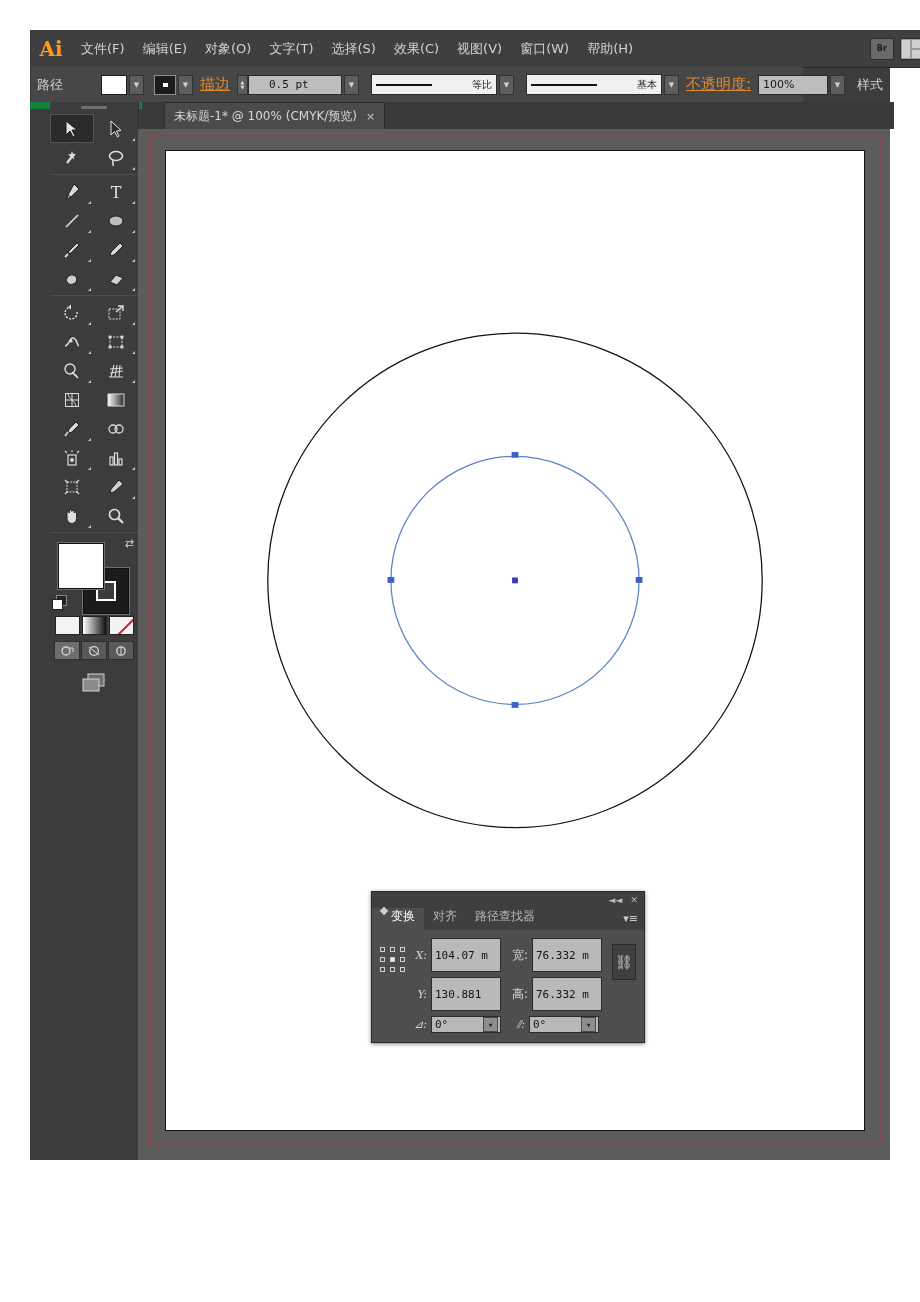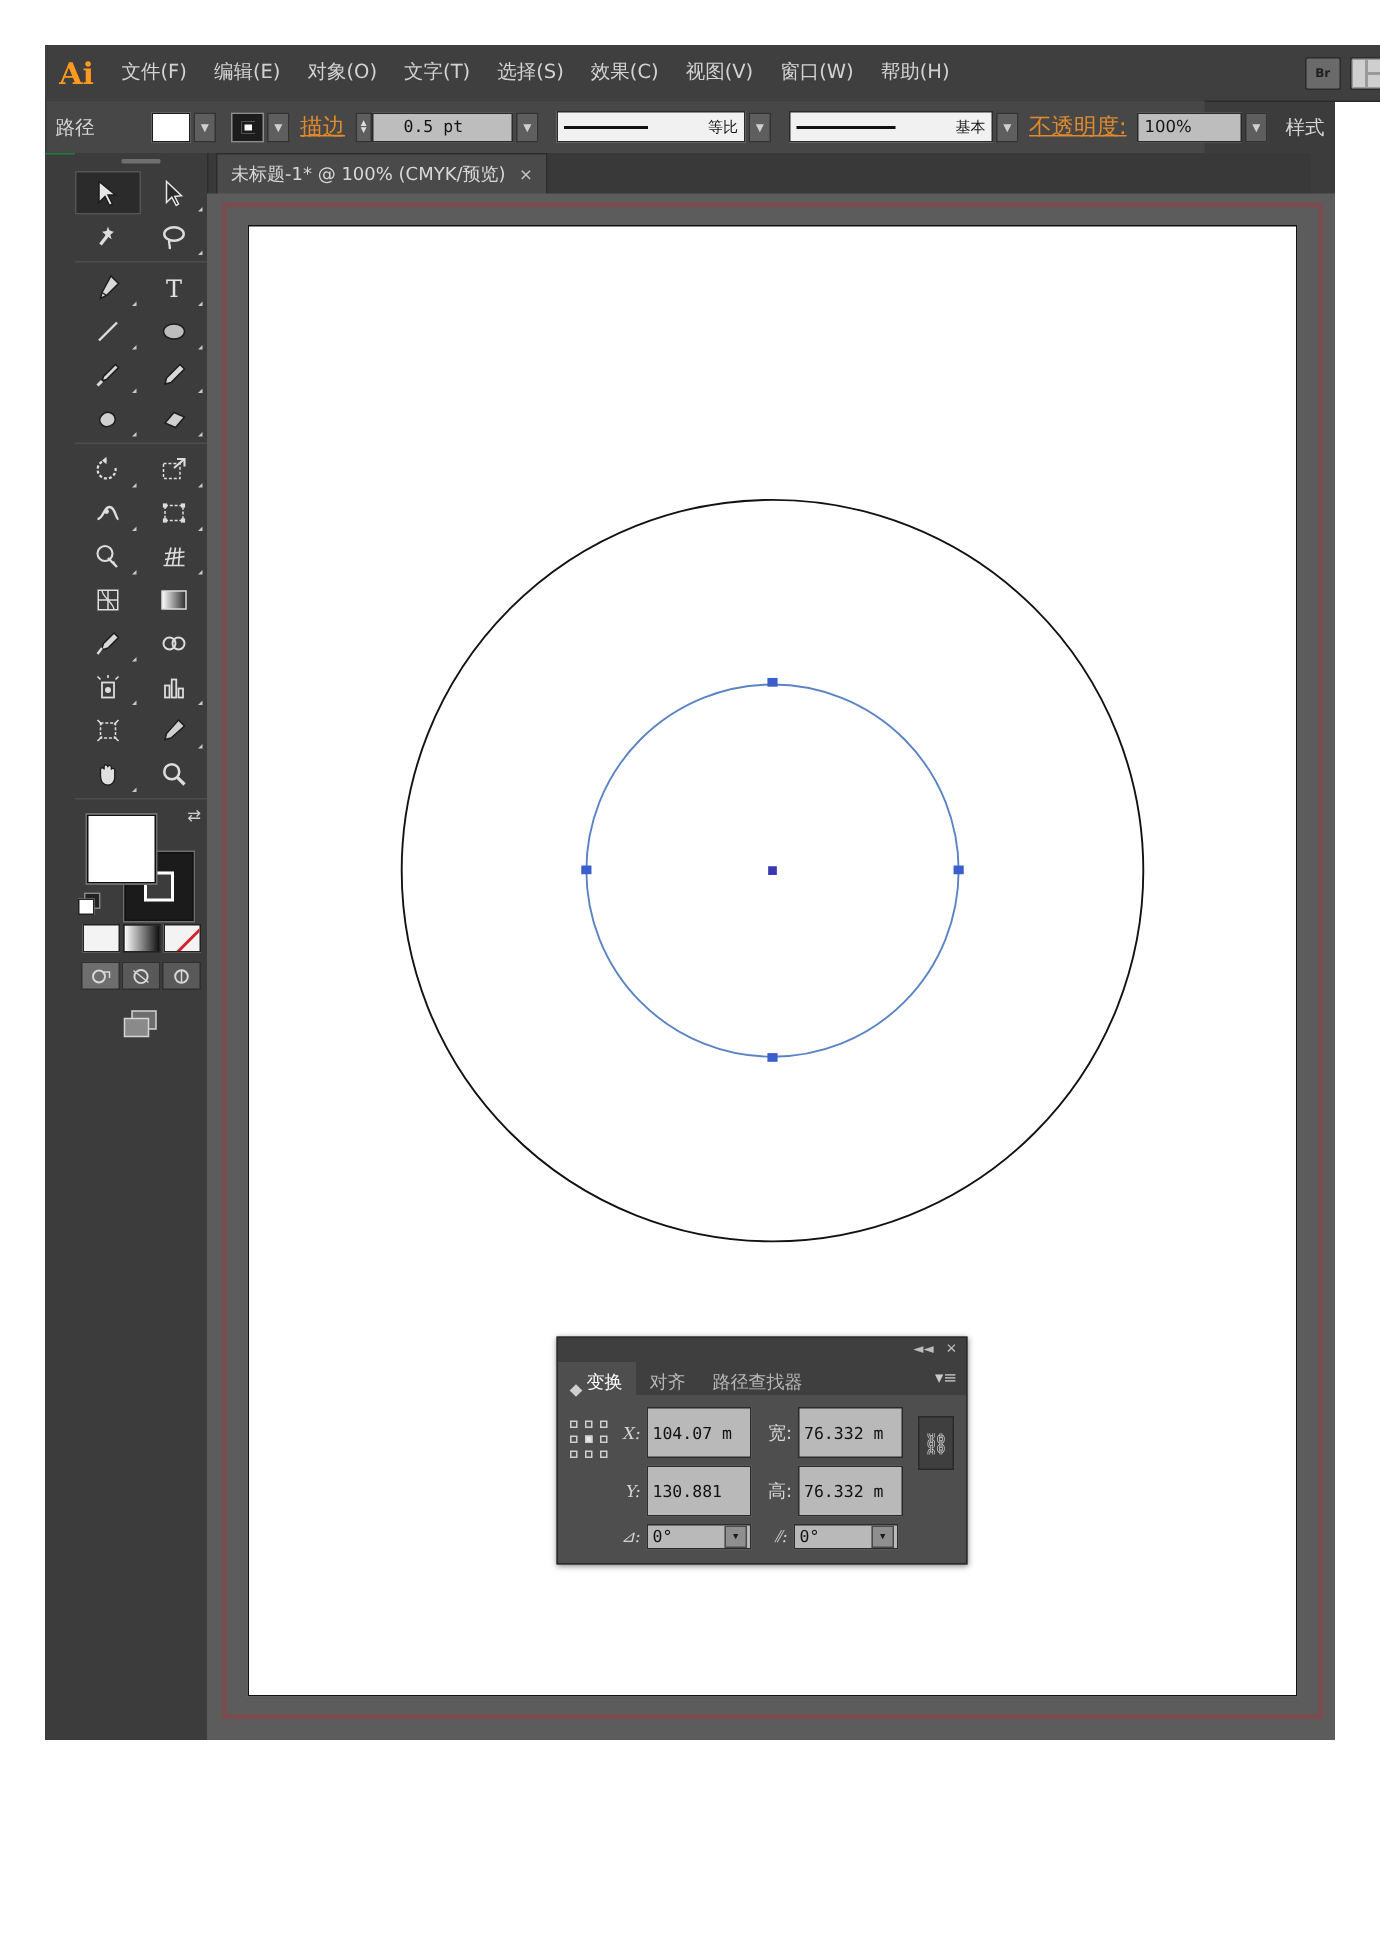--- a/index.html
+++ b/index.html
@@ -20,42 +20,42 @@
           margin-right:6px;display:flex;align-items:center;justify-content:center;
           color:#1f1f1f;font-size:8px;font-weight:bold;}
   .mb-ws{display:flex;align-items:center;margin-right:10px;}
   .ws-grid{width:24px;height:20px;background:#9a9a9a;border:1px solid #2b2b2b;border-radius:2px;
            position:relative;overflow:hidden;}
   .ws-grid i{position:absolute;background:#cfcfcf;display:block;}
   .ws-caret{margin-left:4px;color:#cfcfcf;font-size:8px;}
 
   
   .ctrlbar{position:absolute;left:0;top:37px;width:773px;height:35px;background:#474747;
-           border-bottom:1px solid #15803d;display:flex;align-items:center;}
+           border-bottom:7px solid #15803d;display:flex;align-items:center;}
   .ctrl-grip{width:6px;height:35px;background:#474747;border-right:1px solid #3a3a3a;}
   .ctrl-label{color:#d6d6d6;font-size:13px;padding:0 10px 0 6px;white-space:nowrap;}
   .sw-fill{width:24px;height:18px;background:#ffffff;border:1px solid #1c1c1c;}
   .sw-stroke{width:20px;height:18px;background:#1c1c1c;border:1px solid #8d8d8d;
              display:flex;align-items:center;justify-content:center;}
   .sw-stroke i{width:9px;height:8px;background:#ffffff;border:2px solid #1c1c1c;box-sizing:border-box;}
   .mini-caret{width:13px;height:18px;background:#5e5e5e;border:1px solid #333;margin-left:2px;
               display:flex;align-items:center;justify-content:center;color:#d0d0d0;font-size:7px;}
   .ul-link{color:#e08a2e;font-size:15px;text-decoration:underline;margin:12px 7px;white-space:nowrap;}
   .spin{width:9px;height:18px;background:#5e5e5e;border:1px solid #333;display:flex;
         flex-direction:column;align-items:center;justify-content:center;color:#ddd;font-size:5px;line-height:5px;}
   .num-field{height:18px;background:#bdbdbd;border:1px solid #2a2a2a;color:#141414;font-size:11px;
              display:flex;align-items:center;padding:0 20px;font-family:"DejaVu Sans Mono","Liberation Mono",monospace;}
   .combo{height:19px;background:#f1f1f1;border:1px solid #2a2a2a;display:flex;align-items:center;
          justify-content:space-between;color:#161616;font-size:10px;padding:0 4px;}
   .combo .ln{display:inline-block;width:56px;height:2px;background:#111;margin-right:6px;}
   .opacity-field{height:18px;width:60px;background:#bdbdbd;border:1px solid #2a2a2a;color:#141414;
                  font-size:11px;display:flex;align-items:center;padding:0 4px;}
 
   
-  .tabbar{position:absolute;left:92px;top:72px;width:752px;height:27px;background:#393939;}
+  .tabbar{position:absolute;left:112px;top:72px;width:752px;height:27px;background:#393939;}
   .doctab{position:absolute;left:22px;top:0;height:27px;background:#4a4a4a;border:1px solid #2c2c2c;
           border-bottom:none;display:flex;align-items:center;padding:0 9px;color:#d8d8d8;font-size:12px;
           white-space:nowrap;}
   .tab-close{margin-left:9px;color:#c6c6c6;font-size:11px;}
 
   
   .toolpanel{position:absolute;left:20px;top:72px;width:88px;bottom:0;background:#3c3c3c;
              border-right:1px solid #2c2c2c;}
   .tp-grip{height:10px;background:#3c3c3c;display:flex;align-items:center;justify-content:center;}
   .tp-grip i{width:26px;height:3px;background:#6f6f6f;border-radius:1px;}
@@ -102,21 +102,21 @@
             border:1px solid #121212;box-sizing:border-box;overflow:hidden;}
   .canvas-svg{position:absolute;left:0;top:0;width:100%;height:100%;}
 
   
   .xform{position:absolute;left:341px;top:861px;width:272px;background:#4e4e4e;
          border:1px solid #2b2b2b;box-shadow:0 1px 4px rgba(0,0,0,.5);}
   .xf-top{height:16px;background:#3f3f3f;display:flex;align-items:center;justify-content:flex-end;
           padding-right:6px;gap:8px;}
   .xf-top span{color:#bcbcbc;font-size:9px;}
   .xf-tabs{height:22px;background:#3f3f3f;display:flex;align-items:stretch;position:relative;}
-  .xf-tab{display:flex;align-items:flex-end;padding:0 9px;font-size:12px;color:#b8b8b8;white-space:nowrap;font-family:Liberation Serif, serif;}
+  .xf-tab{display:flex;align-items:flex-start;padding:0 9px;font-size:12px;color:#b8b8b8;white-space:nowrap;font-family:Liberation Serif, serif;}
   .xf-tab.active{background:#4e4e4e;color:#ffffff;}
   .xf-tab .dia{width:6px;height:6px;background:#cfcfcf;transform:rotate(45deg);margin-right:4px;}
   .xf-menu{position:absolute;right:6px;top:4px;color:#cccccc;font-size:11px;}
   .xf-body{padding:8px 8px 9px 8px;display:flex;align-items:flex-start;gap:6px;}
   .refgrid{width:26px;height:26px;margin-top:9px;position:relative;}
   .refgrid i{position:absolute;width:5px;height:5px;border:1px solid #cfcfcf;background:#4e4e4e;box-sizing:border-box;}
   .refgrid i.c{background:#e8e8e8;}
   .xf-fields{flex:1;}
   .xf-row{display:flex;align-items:center;margin-bottom:5px;}
   .xf-lab{color:#d6d6d6;font-size:11px;width:15px;text-align:right;margin-right:4px;

